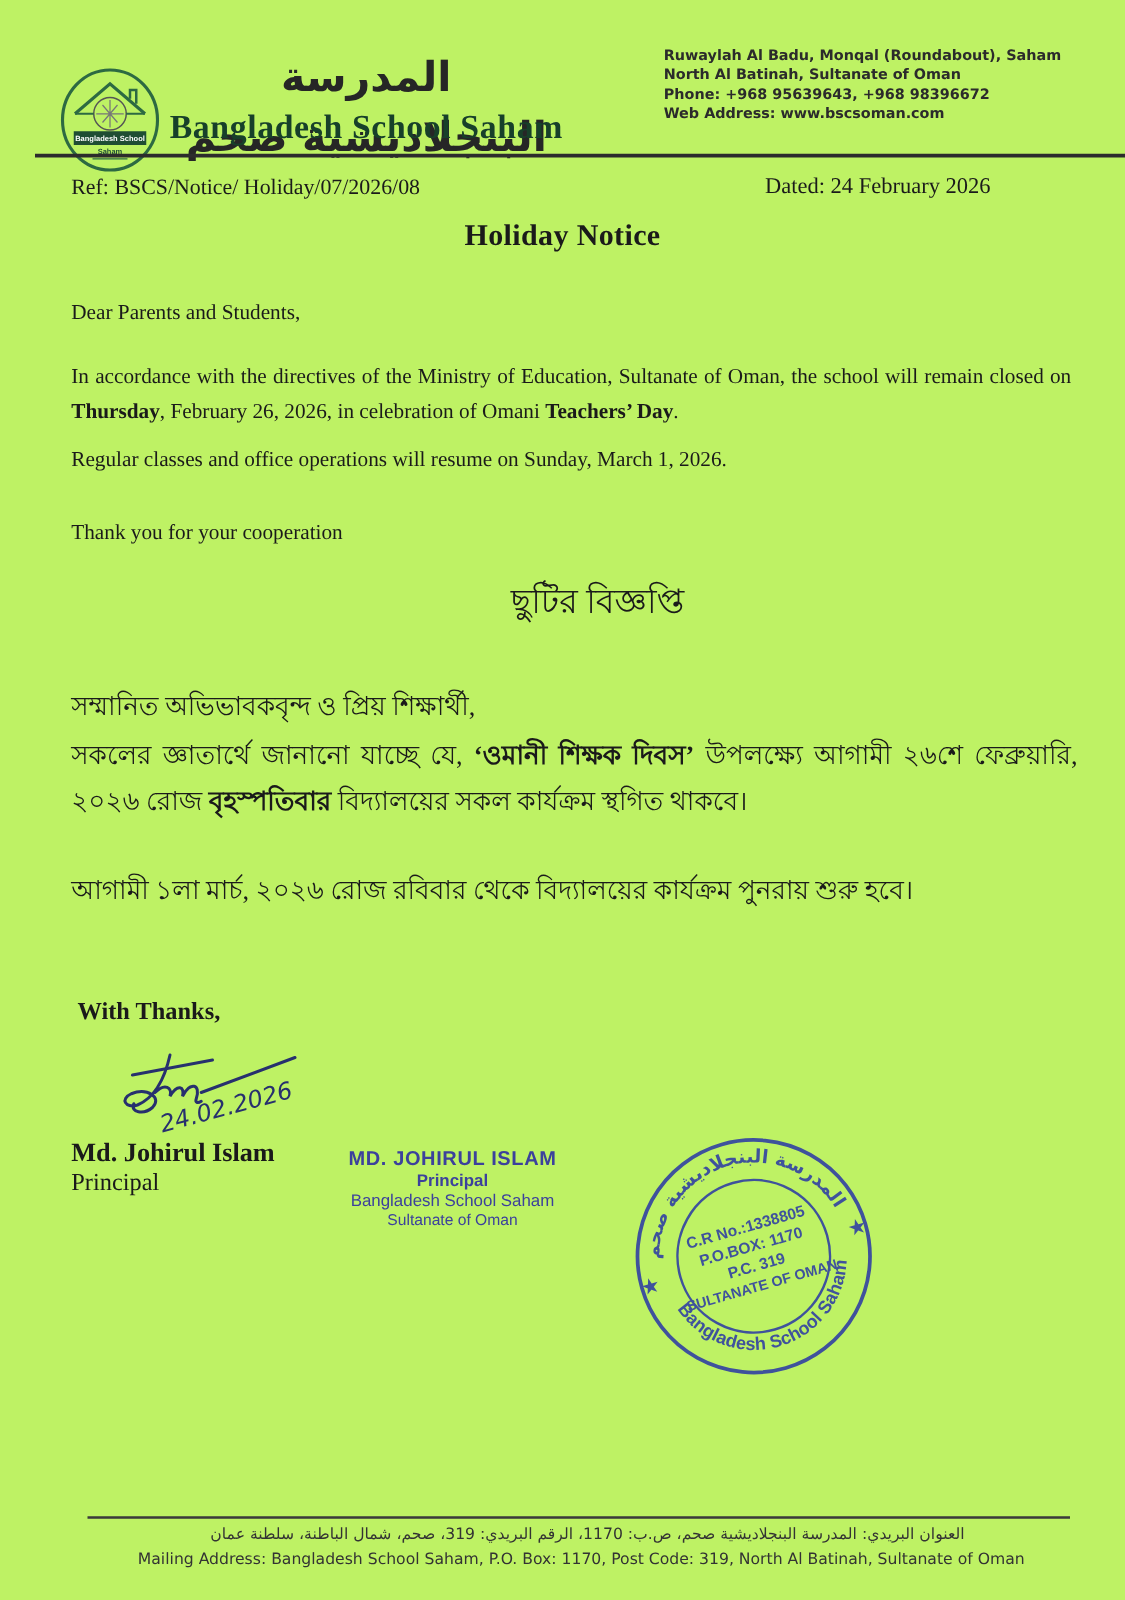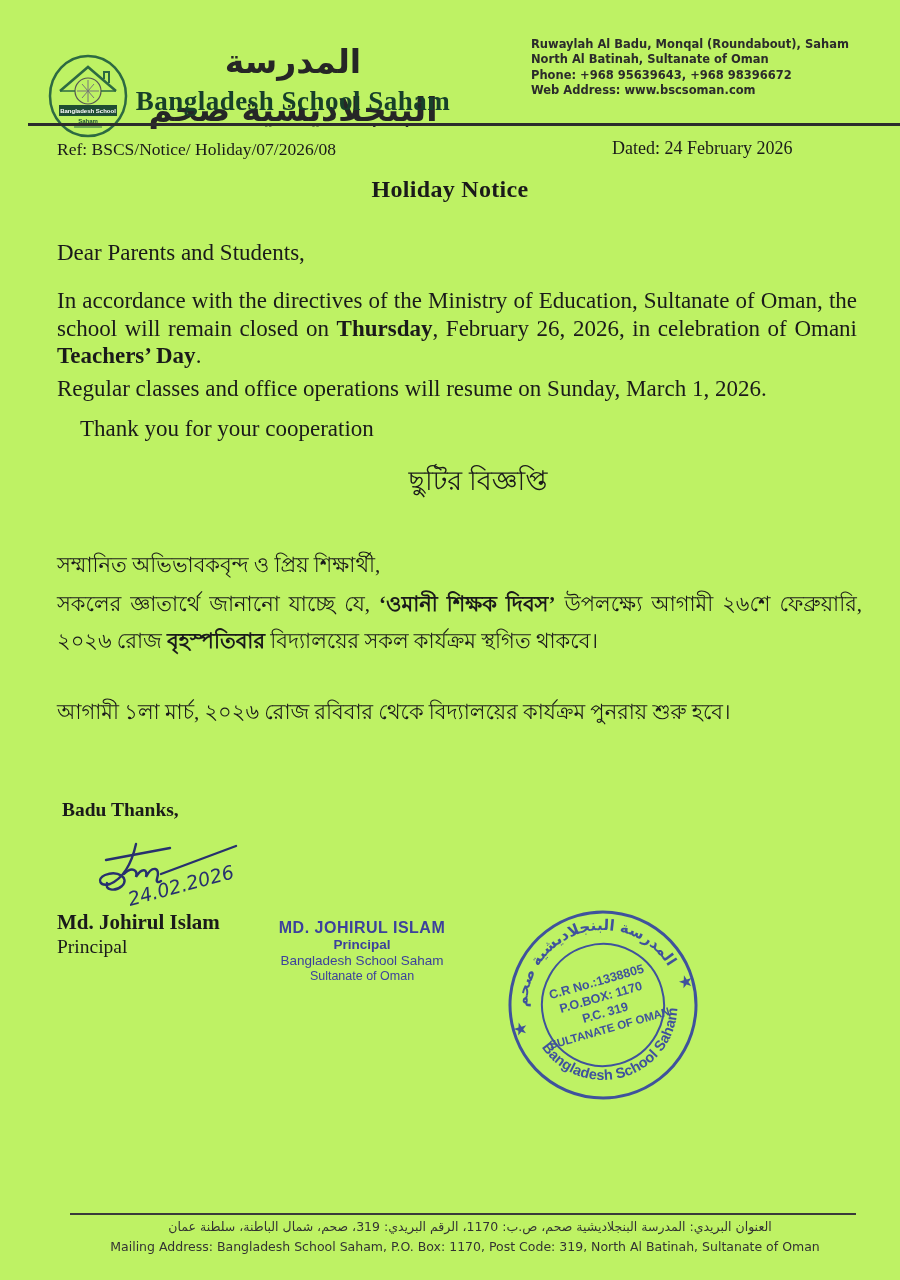--- a/index.html
+++ b/index.html
@@ -31,25 +31,25 @@
   
   .ref-line{left:57px;top:139px;font-size:17.5px;}
   .dated-line{left:612px;top:138px;font-size:18px;}
   b.lbl{font-weight:normal;}
 
   
   .notice-title{left:0;top:176px;width:900px;text-align:center;
     font-size:24px;font-weight:bold;letter-spacing:.3px;}
 
   
-  .body-en{font-size:23px;}
+  .body-en{font-size:17px;}
   .salutation-en{left:57px;top:240px;}
   .para1-en{left:57px;top:287px;width:800px;text-align:justify;line-height:27.5px;}
-  .para2-en{left:57px;top:376px;width:800px;font-family:Liberation Serif, serif;}
-  .thanks-en{left:57px;top:416px;margin-left:23px;}
+  .para2-en{left:57px;top:358px;width:800px;font-family:Liberation Serif, serif;}
+  .thanks-en{left:57px;top:416px;}
 
   
   .bn-title{left:0;top:460px;width:900px;text-align:center;
     font-size:27px;font-weight:normal;padding-left:28px;}
   .body-bn{font-size:21px;}
   .salutation-bn{left:57px;top:549px;}
   .para1-bn{left:57px;top:586px;width:805px;line-height:37px;text-align:justify;}
   .para2-bn{left:57px;top:696px;width:805px;}
 
   
@@ -125,21 +125,21 @@
   <div class="abs body-en thanks-en">Thank you for your cooperation</div>
 
   <div class="abs bn-title">ছুটির বিজ্ঞপ্তি</div>
 
   <div class="abs body-bn salutation-bn">সম্মানিত অভিভাবকবৃন্দ ও প্রিয় শিক্ষার্থী,</div>
 
   <div class="abs body-bn para1-bn"><span>সকলের জ্ঞাতার্থে জানানো যাচ্ছে যে, </span><b>‘ওমানী শিক্ষক দিবস’</b><span> উপলক্ষ্যে আগামী  ২৬শে ফেব্রুয়ারি, ২০২৬ রোজ </span><b>বৃহস্পতিবার</b><span> বিদ্যালয়ের সকল কার্যক্রম স্থগিত থাকবে।</span></div>
 
   <div class="abs body-bn para2-bn">আগামী ১লা মার্চ, ২০২৬ রোজ রবিবার থেকে বিদ্যালয়ের কার্যক্রম পুনরায় শুরু হবে।</div>
 
-  <div class="abs closing">Badu Thanks,</div>
+  <div class="abs closing">With Thanks,</div>
 
   <div class="abs sig-wrap">
     <svg width="230" height="90" viewBox="0 0 230 90">
       <g stroke="#27306e" stroke-width="2.4" fill="none" stroke-linecap="round">
         <path d="M28 34 L92 22"></path>
         <path d="M58 18 C54 36 46 52 32 58 C22 61 18 53 27 49 C40 44 52 52 44 60 C37 66 26 64 29 57"></path>
         <path d="M46 48 C54 40 60 44 58 51 C64 41 70 43 68 51 C74 39 83 41 79 53 C78 56 80 57 83 55"></path>
         <path d="M83 48 L158 20"></path>
       </g>
       <text x="52" y="80" transform="rotate(-15 52 80)" font-family="DejaVu Sans, sans-serif" font-size="19" font-style="italic" fill="#27306e">24.02.2026</text>

